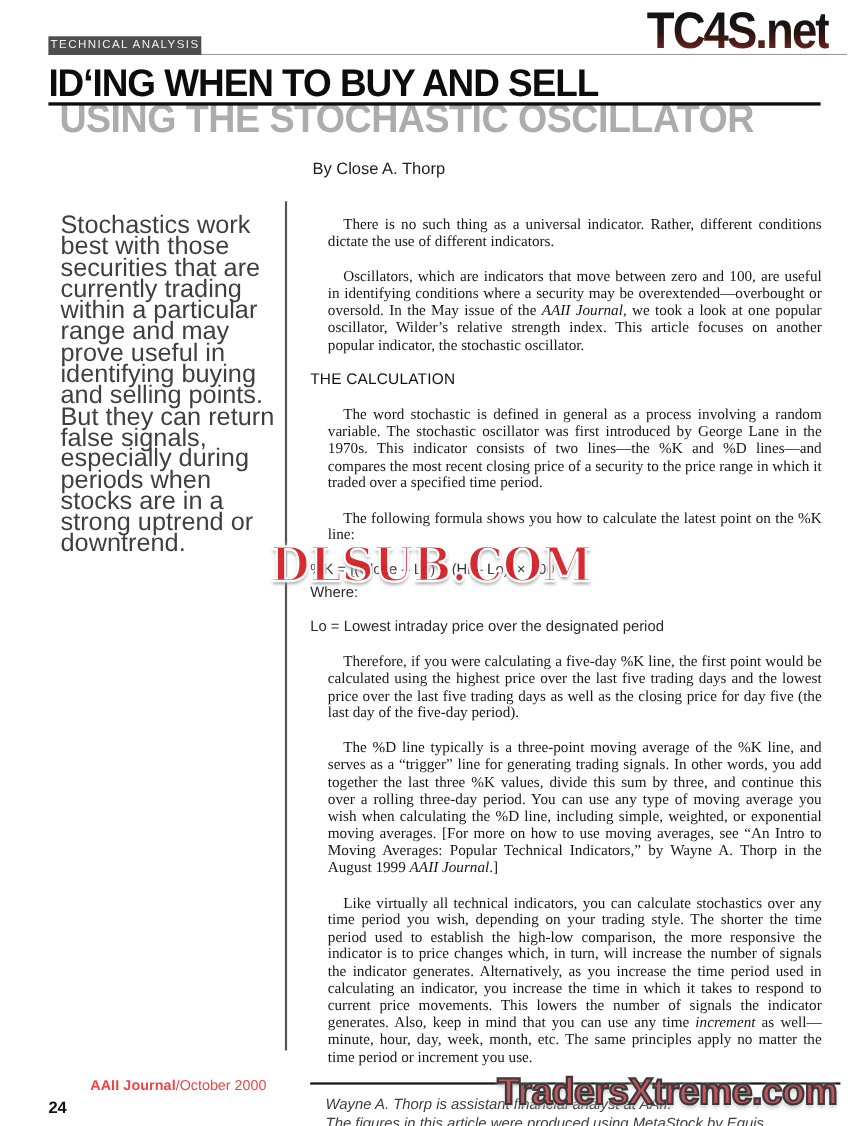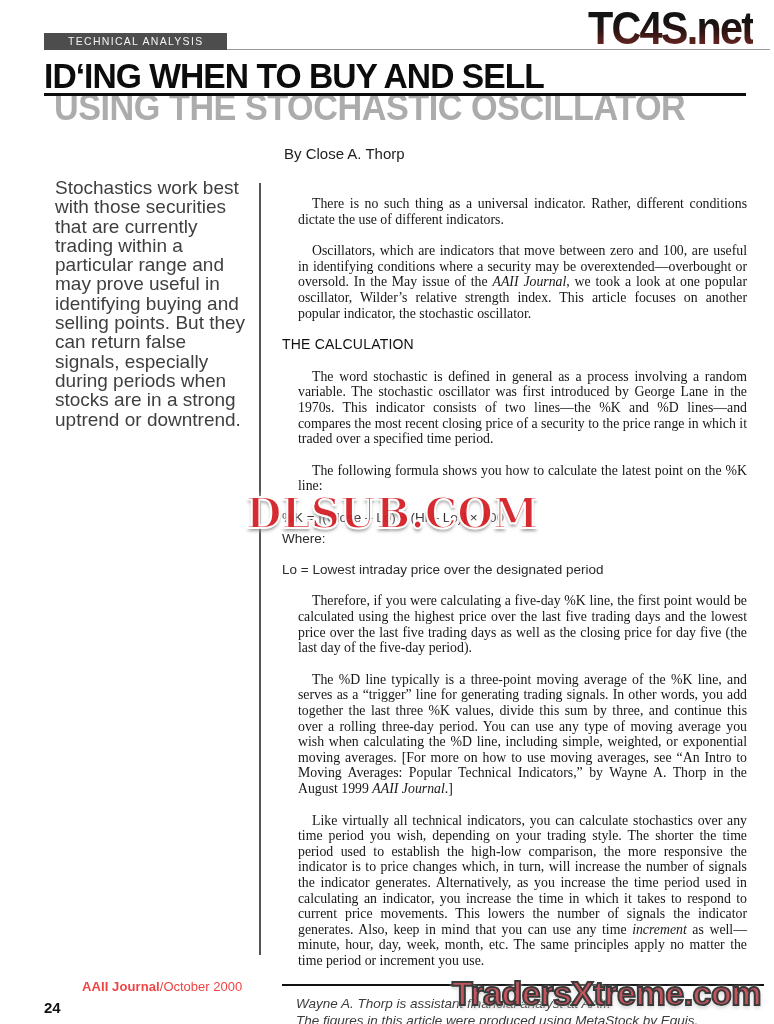--- a/index.html
+++ b/index.html
@@ -21,21 +21,21 @@
     color:transparent; white-space:nowrap;
   }
 
   
   .kicker-row {
     position:absolute; left:44px; top:33px; width:726px; height:17px;
     border-bottom:1px solid #9a9a9a;
   }
   .kicker {
     position:absolute; left:0; top:0; height:17px; line-height:17px;
-    background:#4d4d4d; color:#f4f4f4; padding:0 24px;
+    background:#4d4d4d; color:#f4f4f4; padding:0 2px;
     font-size:10.5px; letter-spacing:1.3px; white-space:nowrap;
   }
 
   
   .headline {
     position:absolute; left:44px; top:56px;
     font-size:35px; font-weight:bold; color:#0c0c0c;
     letter-spacing:-1px; white-space:nowrap;
     transform:scaleX(.96); transform-origin:left top;
   }
@@ -49,22 +49,22 @@
     letter-spacing:-.5px; white-space:nowrap;
     transform:scaleX(.95); transform-origin:left top; z-index:2;
   }
   .byline {
     position:absolute; left:284px; top:145px;
     font-size:15px; color:#1d1d1d;
   }
 
   
   .pull-quote {
-    position:absolute; left:55px; top:178px; width:198px;
-    font-size:19px; line-height:19.3px; color:#3f3f3f; font-weight:400;
+    position:absolute; left:55px; top:195px; width:198px;
+    font-size:23px; line-height:19.3px; color:#3f3f3f; font-weight:400;
   }
   .col-divider {
     position:absolute; left:259px; top:183px; width:2px; height:772px;
     background:#555;
   }
 
   
   .main-col {
     position:absolute; left:282px; top:180px; width:482px;
     font-family:"Liberation Serif", serif;

